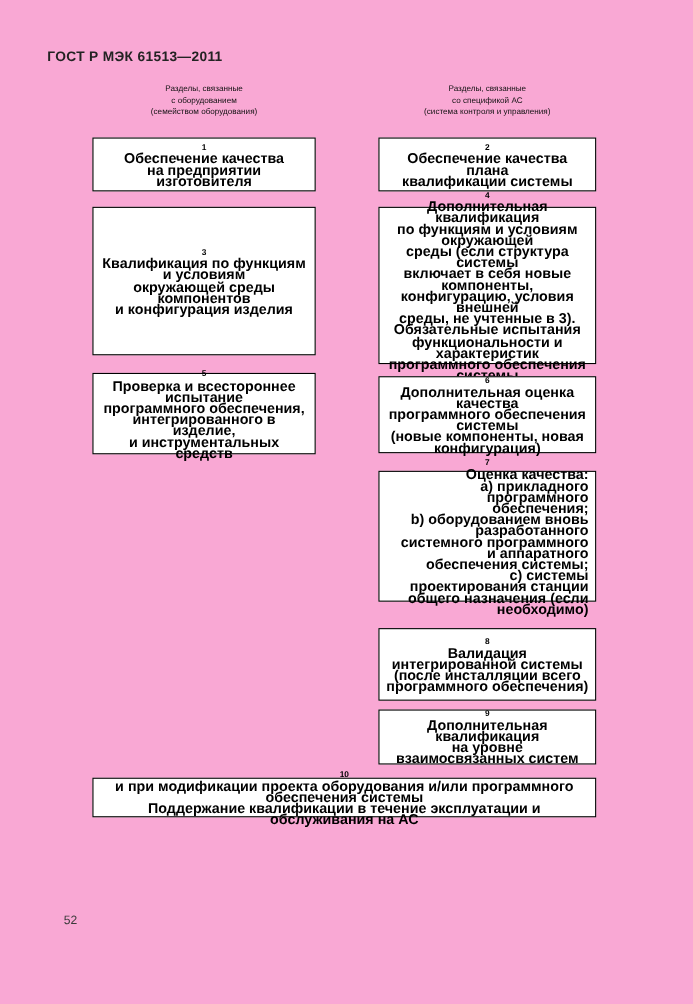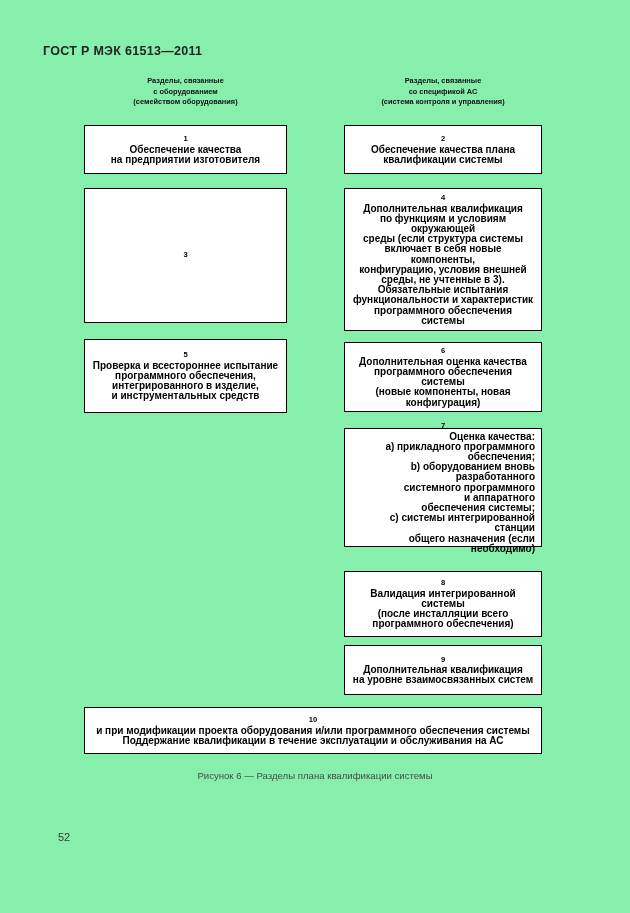--- a/index.html
+++ b/index.html
@@ -10,21 +10,21 @@
   }
   body {
     font-family: "Liberation Sans", sans-serif;
     color: #1b1b1b;
   }
   .page {
     position: relative;
     width: 630px;
     height: 913px;
     margin: 0 auto;
-    background: #86efac;
+    background: #f9a8d4;
     overflow: hidden;
   }
   .doc-header {
     position: absolute;
     left: 43px;
     top: 44px;
     font-size: 12.5px;
     font-weight: bold;
     letter-spacing: 0.3px;
     color: #232323;
@@ -41,21 +41,21 @@
     position: absolute;
     left: 0;
     top: 0;
     width: 630px;
     height: 913px;
   }
   .col-head {
     position: absolute;
     text-align: center;
     font-size: 7.4px;
-    font-weight: bold;
+    font-weight: normal;
     line-height: 10.5px;
     color: #111;
   }
   .col-head.left  { left: 84px;  top: 76px; width: 203px; }
   .col-head.right { left: 344px; top: 76px; width: 198px; }
   .col-head span { display: block; }
 
   .node {
     position: absolute;
     box-sizing: border-box;
@@ -71,21 +71,21 @@
     text-align: center;
     font-size: 7.6px;
     font-weight: bold;
     line-height: 10px;
     color: #000;
     margin-bottom: 0.5px;
   }
   .node .body {
     display: block;
     text-align: center;
-    font-size: 10px;
+    font-size: 13px;
     font-weight: bold;
     line-height: 10.2px;
     color: #000;
   }
   .node .body span { display: block; }
   .node.left-align .body { text-align: right; }
   .node.left-align .body span { display: block; }
   .node.left-align .body span.ind { padding-left: 9px; }
 
   .caption {
@@ -128,20 +128,25 @@
         </div>
         <div class="node" style="left: 344px; top: 125px; width: 198px; height: 49px;">
           <div class="num">2</div>
           <div class="body">
             <span>Обеспечение качества плана</span>
             <span>квалификации системы</span>
           </div>
         </div>
         <div class="node" style="left: 84px; top: 188px; width: 203px; height: 135px;">
           <div class="num">3</div>
+          <div class="body">
+            <span>Квалификация по функциям и условиям</span>
+            <span>окружающей среды компонентов</span>
+            <span>и конфигурация изделия</span>
+          </div>
         </div>
         <div class="node" style="left: 344px; top: 188px; width: 198px; height: 143px;">
           <div class="num">4</div>
           <div class="body">
             <span>Дополнительная квалификация</span>
             <span>по функциям и условиям окружающей</span>
             <span>среды (если структура системы</span>
             <span>включает в себя новые компоненты,</span>
             <span>конфигурацию, условия внешней</span>
             <span>среды, не учтенные в 3).</span>
@@ -170,47 +175,46 @@
         <div class="node left-align" style="left: 344px; top: 428px; width: 198px; height: 119px;">
           <div class="num">7</div>
           <div class="body">
             <span>Оценка качества:</span>
             <span class="ind">a) прикладного программного</span>
             <span>обеспечения;</span>
             <span class="ind">b) оборудованием вновь разработанного</span>
             <span>системного программного</span>
             <span>и аппаратного</span>
             <span>обеспечения системы;</span>
-            <span class="ind">c) системы интегрированной станции</span>
+            <span class="ind">c) системы проектирования станции</span>
             <span>общего назначения (если необходимо)</span>
           </div>
         </div>
         <div class="node" style="left: 344px; top: 571px; width: 198px; height: 66px;">
           <div class="num">8</div>
           <div class="body">
             <span>Валидация интегрированной системы</span>
             <span>(после инсталляции всего</span>
             <span>программного обеспечения)</span>
           </div>
         </div>
         <div class="node" style="left: 344px; top: 645px; width: 198px; height: 50px;">
           <div class="num">9</div>
           <div class="body">
             <span>Дополнительная квалификация</span>
             <span>на уровне взаимосвязанных систем</span>
           </div>
         </div>
-        <div class="node" style="left: 84px; top: 707px; width: 458px; height: 47px;">
+        <div class="node" style="left: 84px; top: 707px; width: 458px; height: 36px;">
           <div class="num">10</div>
           <div class="body">
             <span>и при модификации проекта оборудования и/или программного обеспечения системы</span>
             <span>Поддержание квалификации в течение эксплуатации и обслуживания на АС</span>
           </div>
         </div>
       </div>
 
   </div>
 
-  <div class="caption">Рисунок 6 — Разделы плана квалификации системы</div>
 
   <div class="page-number">52</div>
 
 </div>
 
 </body></html>

